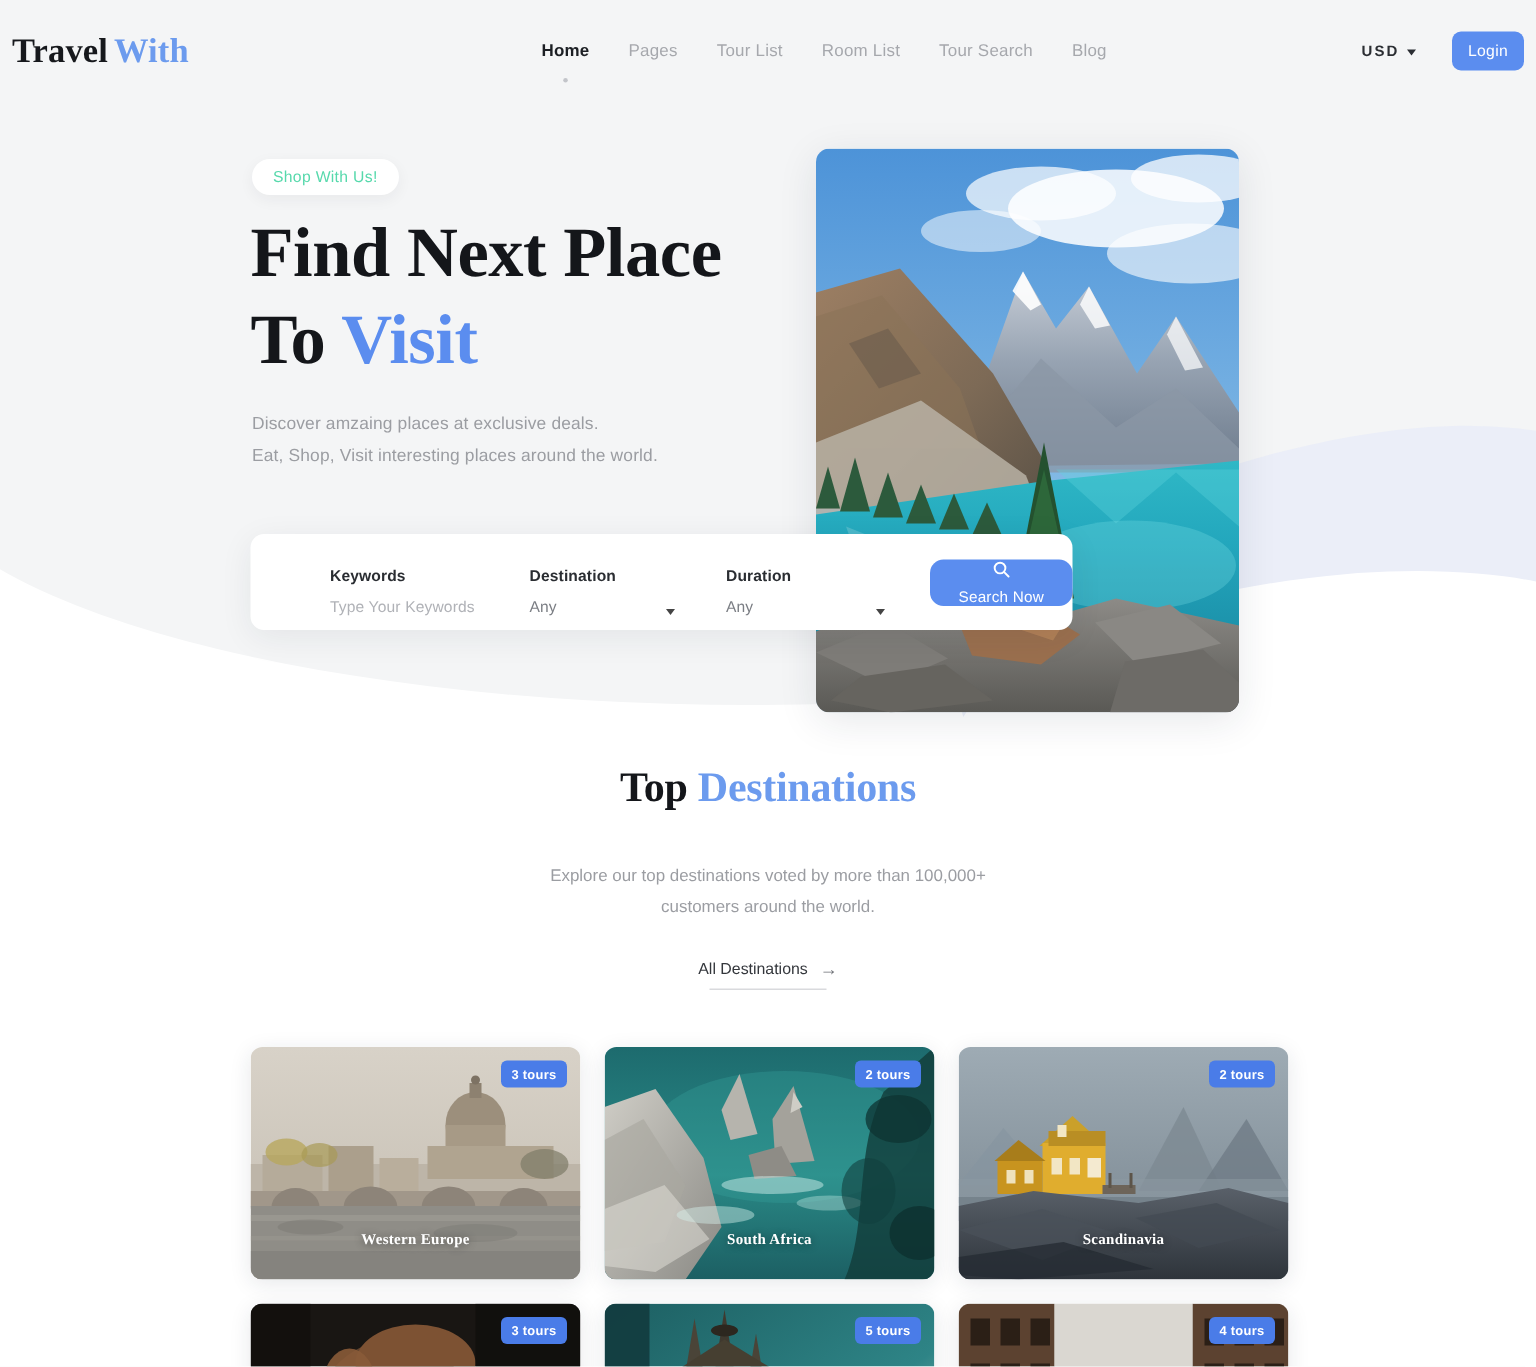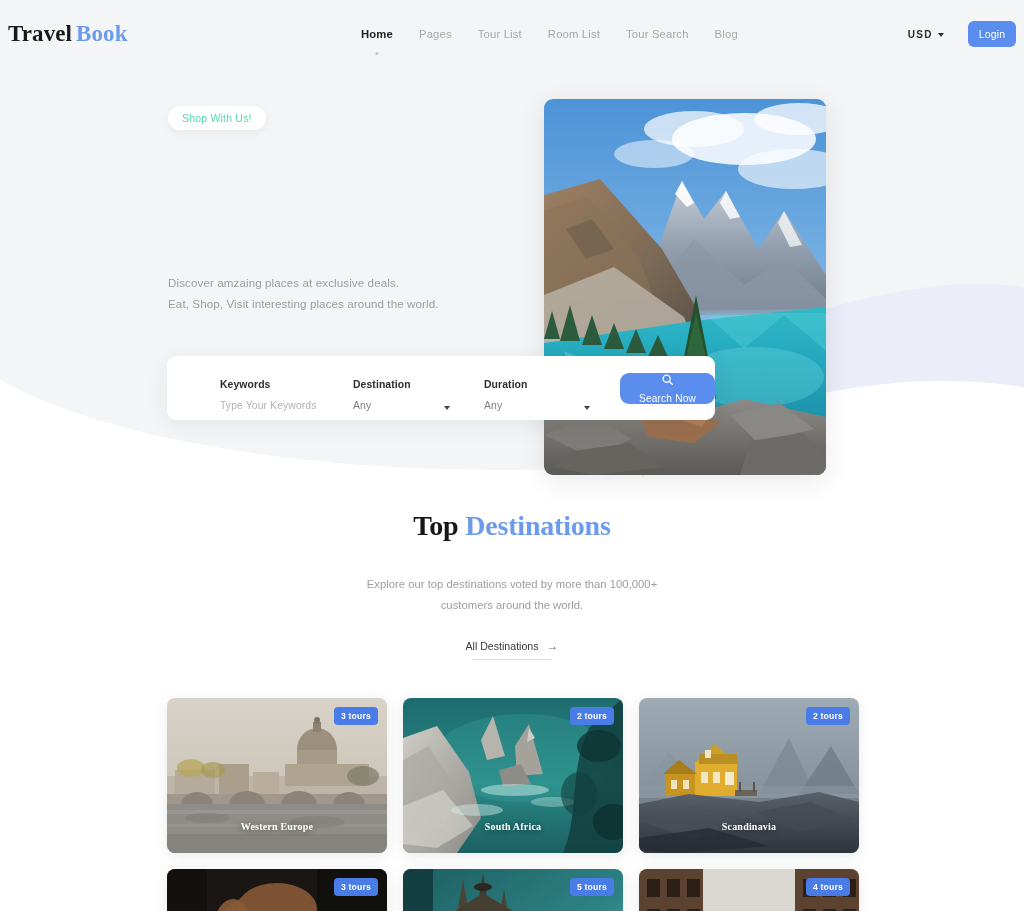--- a/index.html
+++ b/index.html
@@ -181,21 +181,21 @@
 <body>
 
 <div class="page">
 
   <div class="hero-bg"></div>
   <div class="wave-band"></div>
   <div class="wave-band2"></div>
 
   <div class="header">
     <div class="logo">
-      <span class="w1">Travel</span><span class="w2">Book</span>
+      <span class="w1">Travel</span><span class="w2">With</span>
     </div>
 
     <div class="nav">
       <div class="nav-item active">
         <span>Home</span>
         <span class="nav-dot"></span>
       </div>
       <div class="nav-item">Pages</div>
       <div class="nav-item">Tour List</div>
       <div class="nav-item">Room List</div>
@@ -208,20 +208,24 @@
       <span class="caret-sm"></span>
     </div>
 
     <button class="login-btn">Login</button>
   </div>
 
   <div class="hero">
 
     <div class="badge-book">Shop With Us!</div>
 
+    <div class="hero-title">
+      <div>Find Next Place</div>
+      <div><span>To</span> <span class="accent">Visit</span></div>
+    </div>
 
     <div class="hero-sub">
       <div>Discover amzaing places at exclusive deals.</div>
       <div>Eat, Shop, Visit interesting places around the world.</div>
     </div>
 
     <div class="hero-img">
       <svg viewBox="0 0 282 376" preserveAspectRatio="none" aria-hidden="true">
         <defs>
           <linearGradient id="sky" x1="0" y1="0" x2="0" y2="1">

